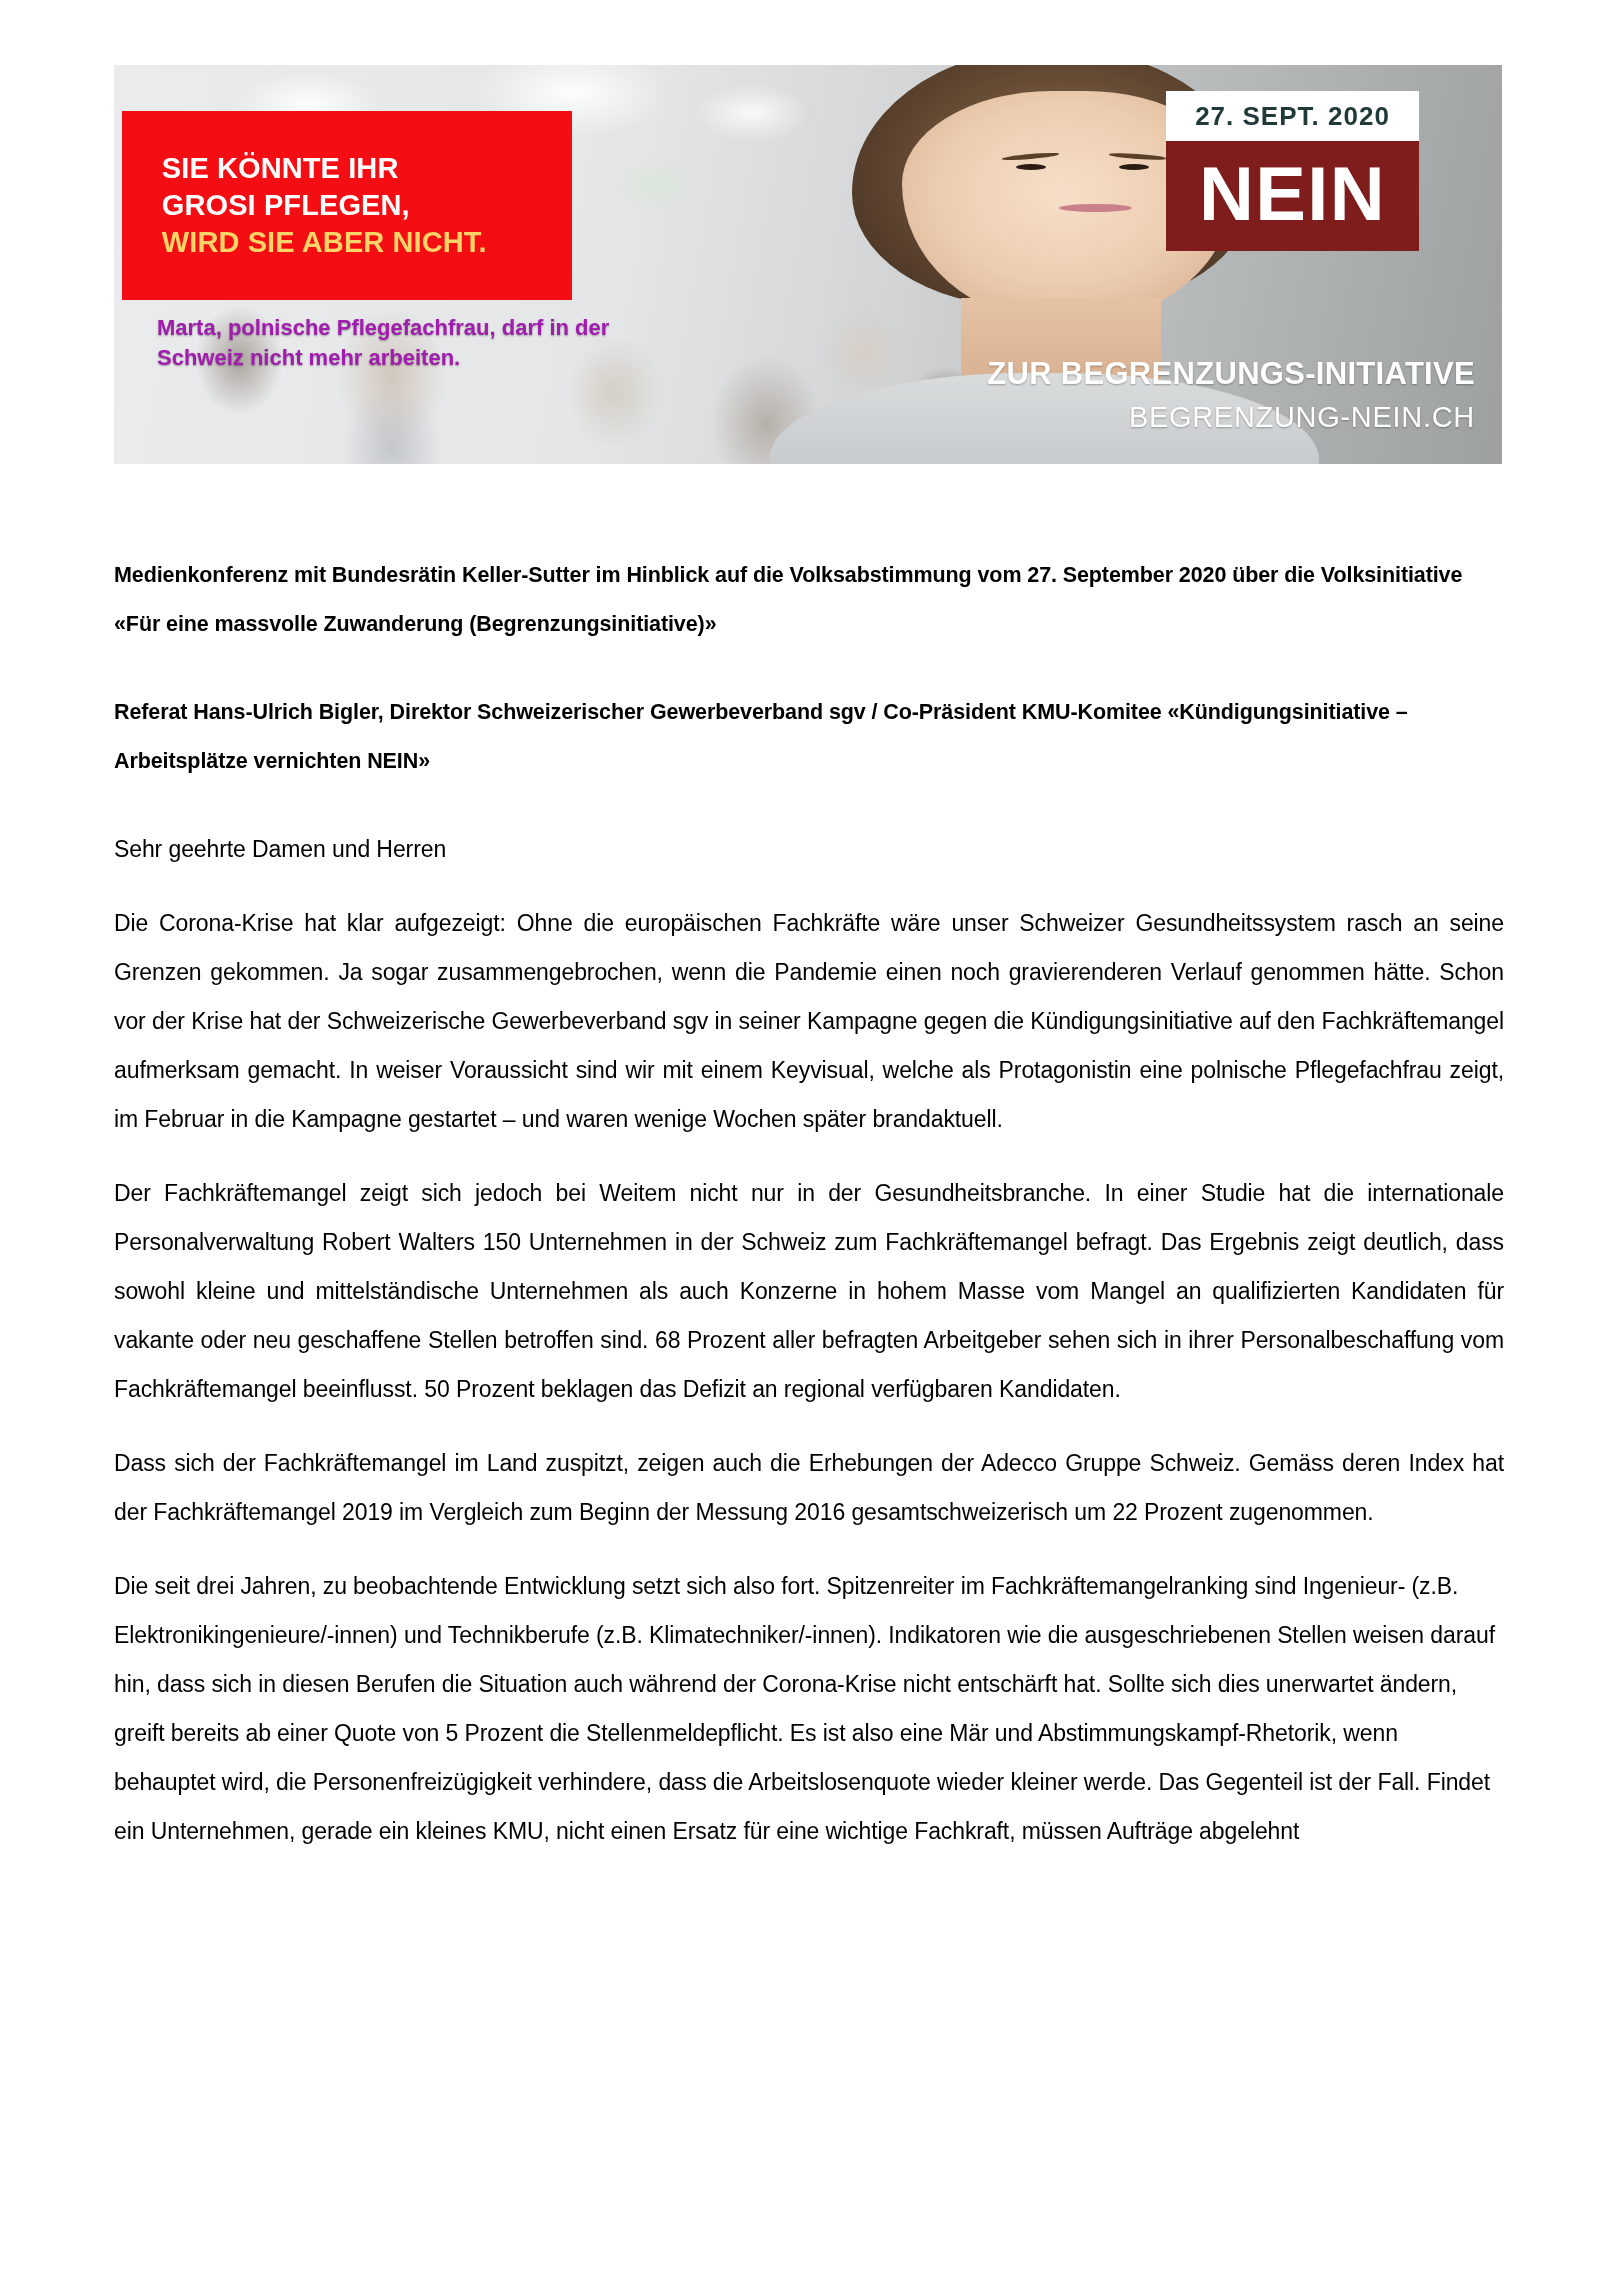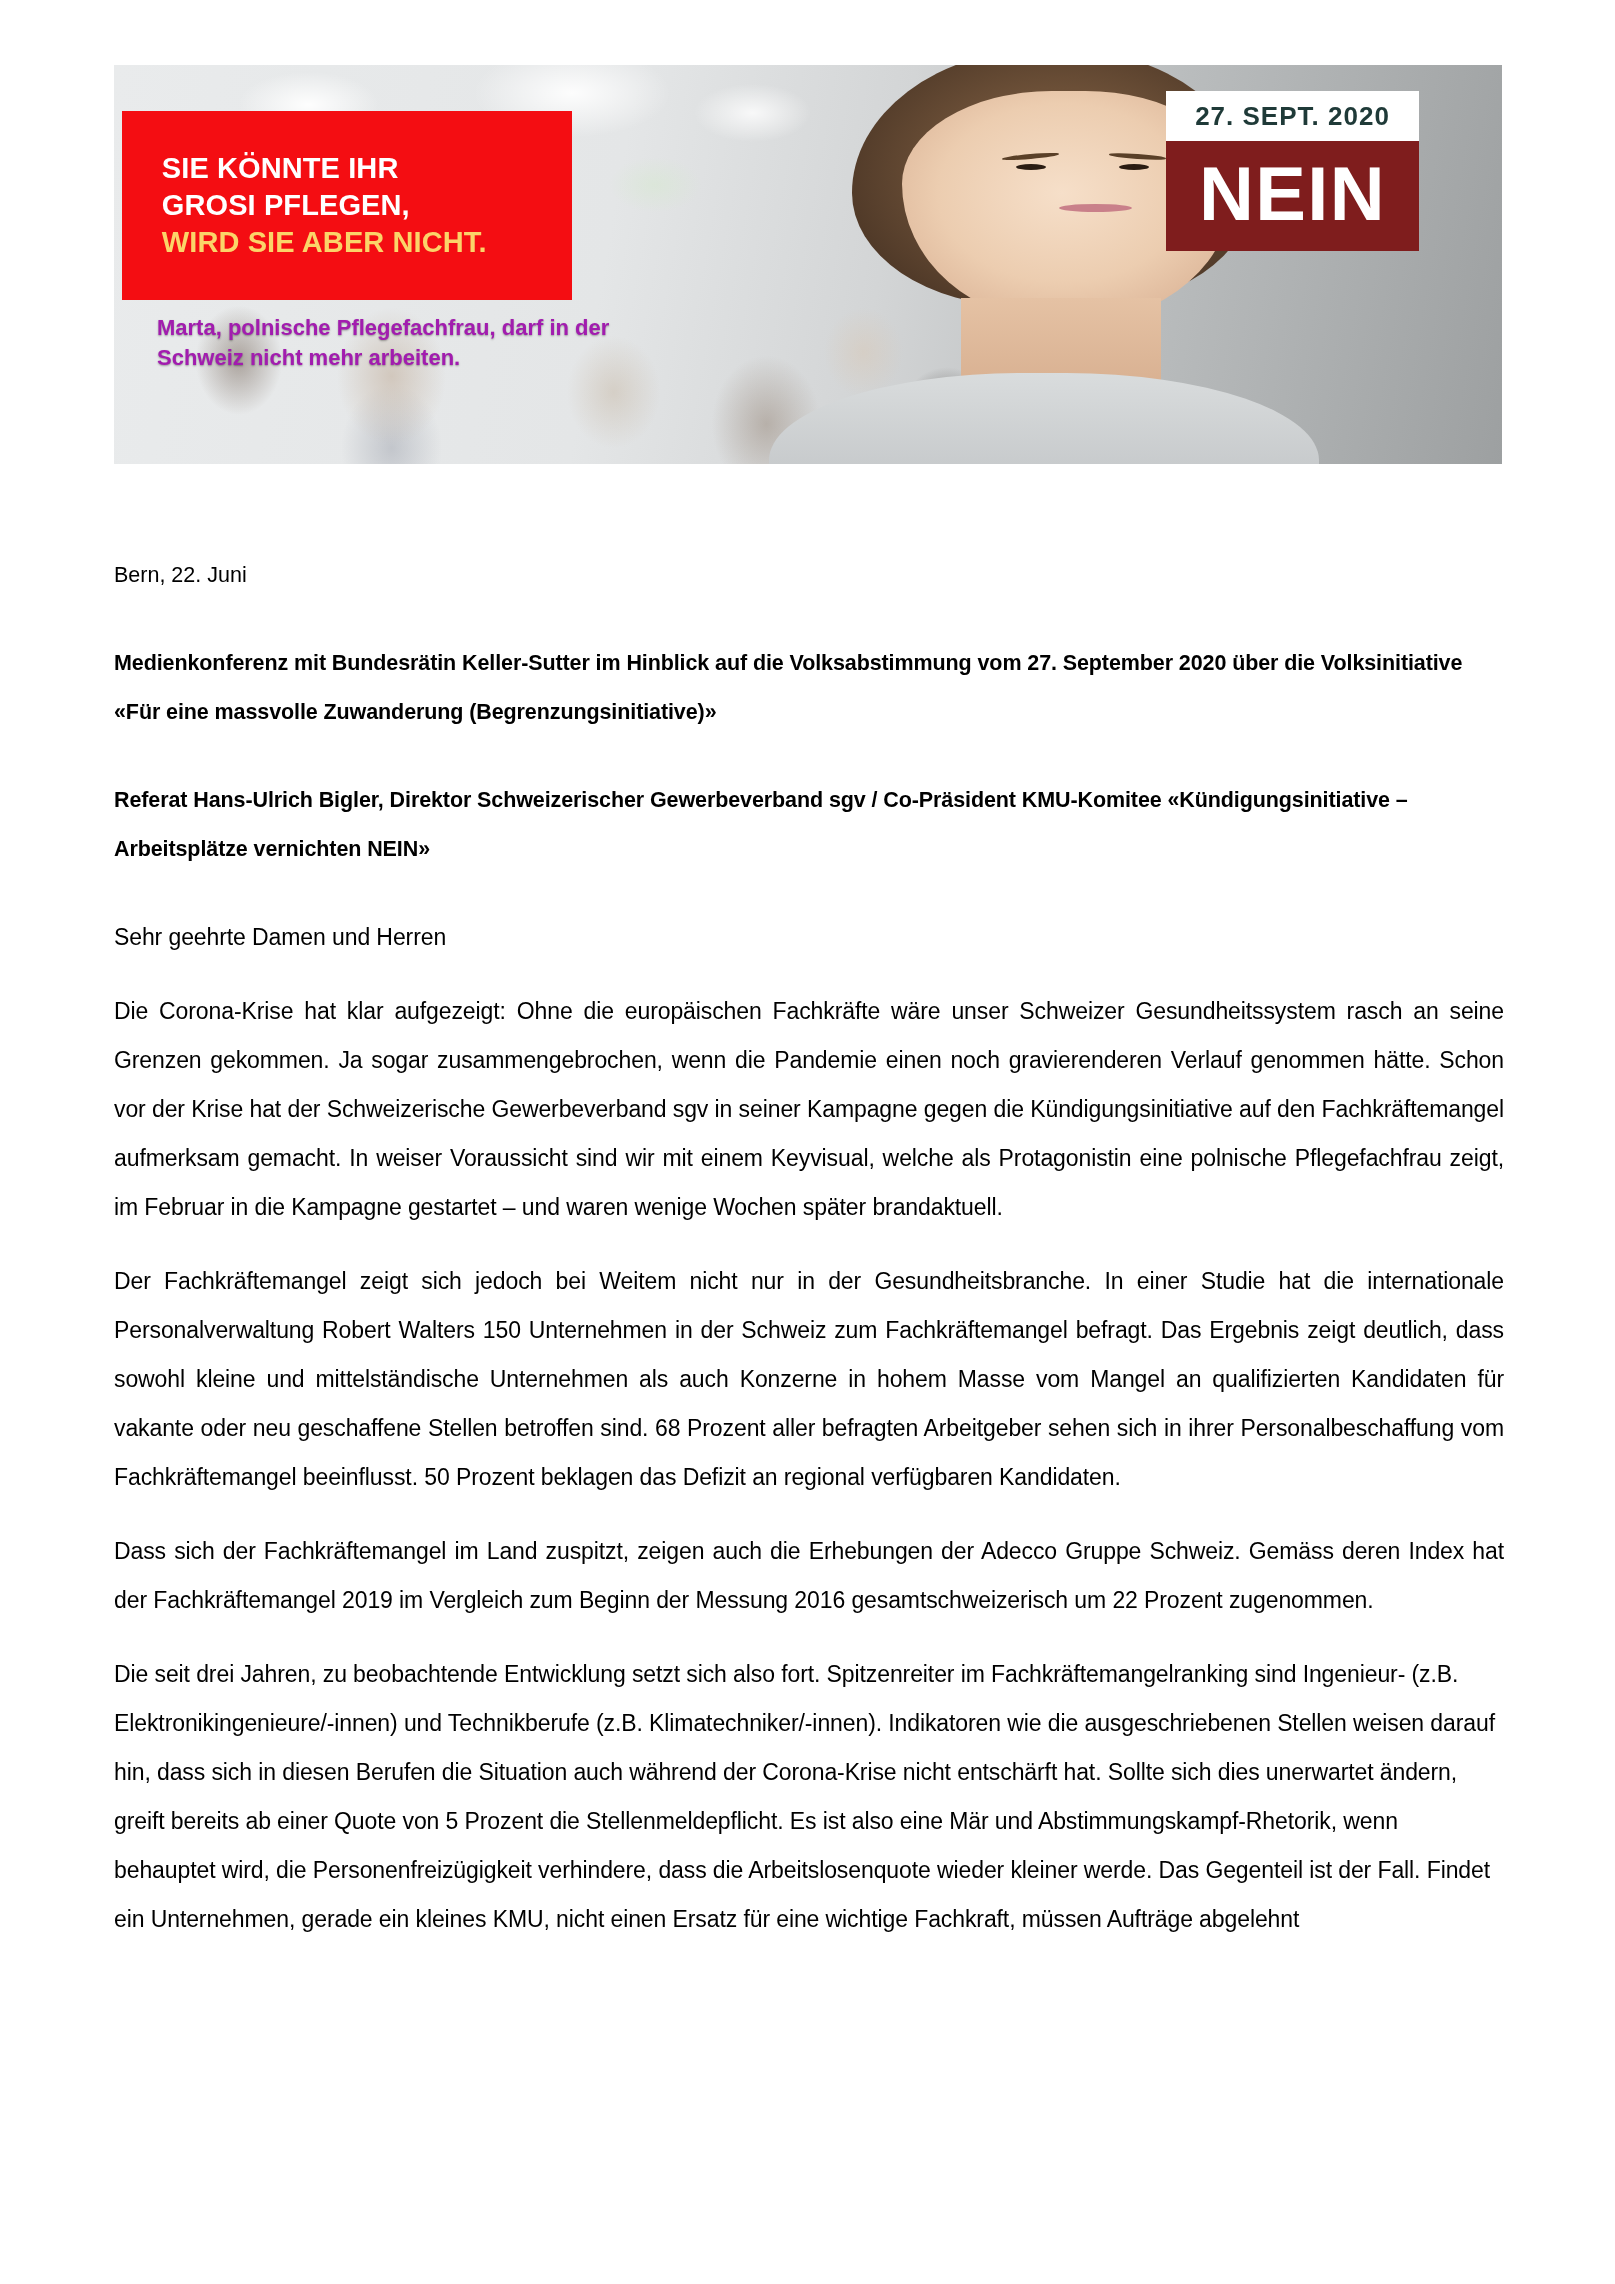--- a/index.html
+++ b/index.html
@@ -280,26 +280,29 @@
       <div class="hl accent">WIRD SIE ABER NICHT.</div>
     </div>
 
     <div class="banner-caption">Marta, polnische Pflegefachfrau, darf in der Schweiz nicht mehr arbeiten.</div>
 
     <div class="nein-lockup">
       <div class="nein-date">27. SEPT. 2020</div>
       <div class="nein-word">NEIN</div>
     </div>
 
+    <div class="banner-right-text">
+      <div class="initiative">ZUR BEGRENZUNGS-INITIATIVE</div>
+      <div class="url">BEGRENZUNG-NEIN.CH</div>
+    </div>
 
   </div>
 
   <div class="doc">
 
-    <p class="dateline">Bern, 22. Juni</p>
 
     <h2 class="head">Medienkonferenz mit Bundesrätin Keller-Sutter im Hinblick auf die Volksabstimmung vom 27. September 2020 über die Volksinitiative «Für eine massvolle Zuwanderung (Begrenzungsinitiative)»</h2>
 
     <h2 class="head">Referat Hans-Ulrich Bigler, Direktor Schweizerischer Gewerbeverband sgv / Co-Präsident KMU-Komitee «Kündigungsinitiative – Arbeitsplätze vernichten NEIN»</h2>
 
     <p class="body salutation">Sehr geehrte Damen und Herren</p>
 
     <p class="body">Die Corona-Krise hat klar aufgezeigt: Ohne die europäischen Fachkräfte wäre unser Schweizer Gesundheitssystem rasch an seine Grenzen gekommen. Ja sogar zusammengebrochen, wenn die Pandemie einen noch gravierenderen Verlauf genommen hätte. Schon vor der Krise hat der Schweizerische Gewerbeverband sgv in seiner Kampagne gegen die Kündigungsinitiative auf den Fachkräftemangel aufmerksam gemacht. In weiser Voraussicht sind wir mit einem Keyvisual, welche als Protagonistin eine polnische Pflegefachfrau zeigt, im Februar in die Kampagne gestartet – und waren wenige Wochen später brandaktuell.</p>
 
     <p class="body">Der Fachkräftemangel zeigt sich jedoch bei Weitem nicht nur in der Gesundheitsbranche. In einer Studie hat die internationale Personalverwaltung Robert Walters 150 Unternehmen in der Schweiz zum Fachkräftemangel befragt. Das Ergebnis zeigt deutlich, dass sowohl kleine und mittelständische Unternehmen als auch Konzerne in hohem Masse vom Mangel an qualifizierten Kandidaten für vakante oder neu geschaffene Stellen betroffen sind. 68 Prozent aller befragten Arbeitgeber sehen sich in ihrer Personalbeschaffung vom Fachkräftemangel beeinflusst. 50 Prozent beklagen das Defizit an regional verfügbaren Kandidaten.</p>

